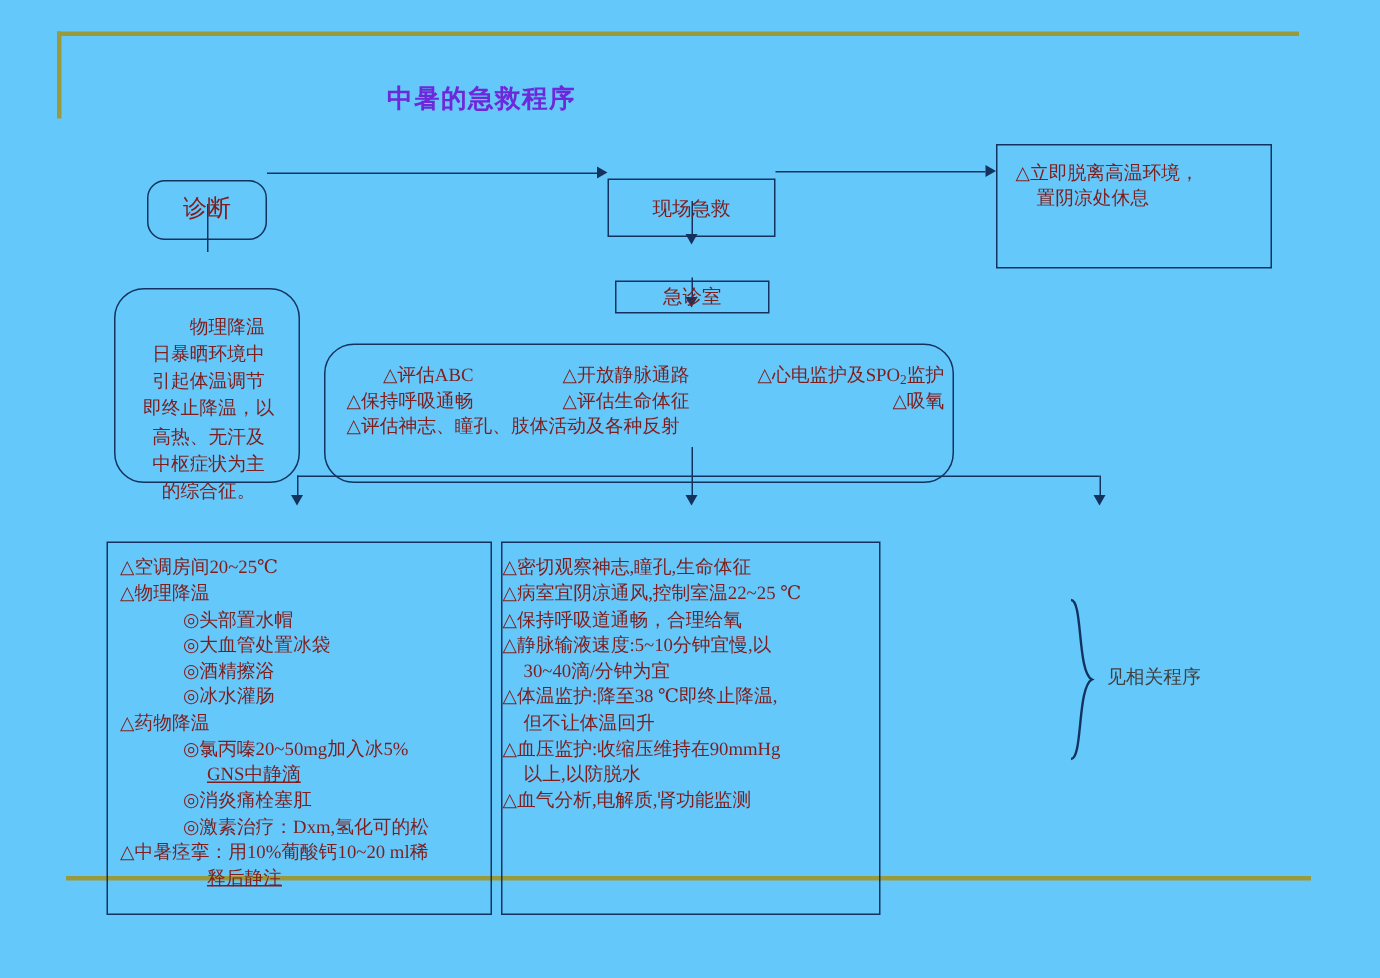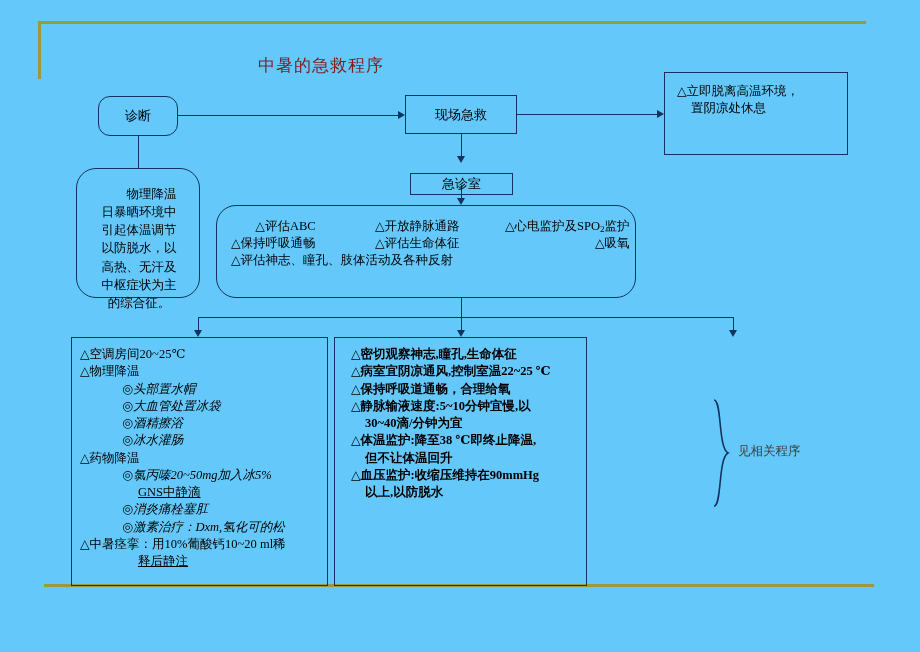--- a/index.html
+++ b/index.html
@@ -41,59 +41,60 @@
     top: 584px;
     width: 830px;
     height: 3px;
   }
 
   .title {
     position: absolute;
     left: 258px;
     top: 54px;
     font-size: 17px;
-    font-weight: normal;
-    color: #7f1d1d;
+    font-weight: bold;
+    color: #6d28d9;
     letter-spacing: 1px;
     font-family: "Liberation Sans", "DejaVu Sans", sans-serif;
     white-space: nowrap;
   }
 
   
   .node {
     position: absolute;
     border: 1px solid #13335e;
     box-sizing: border-box;
-    color: #000000;
+    color: #7f1d1d;
     font-size: 12.5px;
     line-height: 1.38;
+    margin-top: 24px;
   }
   .node.rounded {
     border-radius: 12px;
   }
   .node.round-big {
     border-radius: 20px;
     text-align: right;
   }
   .node.center {
     display: flex;
     align-items: center;
     justify-content: center;
   }
 
   .n-diagnosis {
     left: 98px; top: 96px; width: 80px; height: 40px;
-    font-size: 13px;
+    font-size: 16px;
   }
   .n-onsite {
     left: 405px; top: 95px; width: 112px; height: 39px;
     font-size: 13px;
   }
   .n-er {
-    left: 410px; top: 173px; width: 103px; height: 22px;
+    left: 410px; top: 163px; width: 103px; height: 22px;
     font-size: 13px;
   }
   .n-firstaid {
     left: 664px; top: 72px; width: 184px; height: 83px;
     padding: 10px 0 0 12px;
     font-size: 12.5px;
   }
   .n-def {
     left: 76px; top: 168px; width: 124px; height: 130px;
     padding: 16px 10px 0 12px;
@@ -111,34 +112,33 @@
     font-size: 12.5px;
   }
 
   .n-bot1 {
     left: 71px; top: 337px; width: 257px; height: 249px;
     padding: 8px 0 0 8px;
     font-size: 12.5px;
   }
   .n-bot2 {
     left: 334px; top: 337px; width: 253px; height: 249px;
-    padding: 8px 0 0 16px;
-    font-size: 12.5px;
-    font-weight: bold;
+    padding: 8px 0 0 0;
+    font-size: 12.5px;
   }
   .n-bot3 {
     left: 594px; top: 337px; width: 255px; height: 249px;
     padding: 8px 0 0 8px;
     font-size: 12.5px;
   }
 
   .li {
     white-space: nowrap;
   }
-  .indent1 { padding-left: 42px; font-style: italic; }
+  .indent1 { padding-left: 42px; }
   .indent2 { padding-left: 14px; }
   .indent3 { padding-left: 58px; text-decoration: underline; }
 
   
   .assess-grid {
     position: relative;
   }
   .assess-col {
     position: absolute;
     top: 0;
@@ -242,21 +242,21 @@
 
   <div class="node n-firstaid">
     <div class="li">△立即脱离高温环境，</div>
     <div class="li indent2">置阴凉处休息</div>
   </div>
 
   <div class="node round-big n-def">
     <div class="first-line">物理降温</div>
     <div>日暴晒环境中</div>
     <div>引起体温调节</div>
-    <div>以防脱水，以</div>
+    <div>即终止降温，以</div>
     <div>高热、无汗及</div>
     <div>中枢症状为主</div>
     <div>的综合征。</div>
   </div>
 
   <div class="node round-big n-assess">
     <div class="assess-grid" style="height:70px;">
       <div class="assess-col ac1">
         <div class="li">△评估ABC</div>
         <div class="li">△保持呼吸通畅</div>
@@ -292,20 +292,21 @@
   <div class="node n-bot2">
     <div class="li">△密切观察神志,瞳孔,生命体征</div>
     <div class="li">△病室宜阴凉通风,控制室温22~25 ℃</div>
     <div class="li">△保持呼吸道通畅，合理给氧</div>
     <div class="li">△静脉输液速度:5~10分钟宜慢,以</div>
     <div class="li indent2">30~40滴/分钟为宜</div>
     <div class="li">△体温监护:降至38 ℃即终止降温,</div>
     <div class="li indent2">但不让体温回升</div>
     <div class="li">△血压监护:收缩压维持在90mmHg</div>
     <div class="li indent2">以上,以防脱水</div>
+    <div class="li">△血气分析,电解质,肾功能监测</div>
   </div>
 
 
   <svg class="brace" viewBox="0 0 18 110" preserveAspectRatio="none">
     <path d="M2,2 C10,2 6,50 16,55 C6,60 10,108 2,108" fill="none" stroke="#13335e" stroke-width="1.6"></path>
   </svg>
   <div class="brace-label">见相关程序</div>
 
 </div>
 

